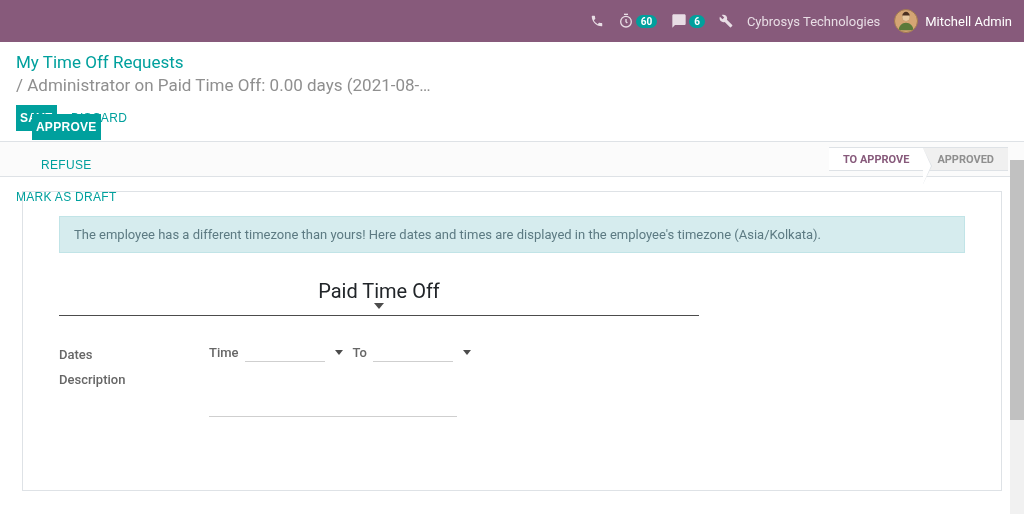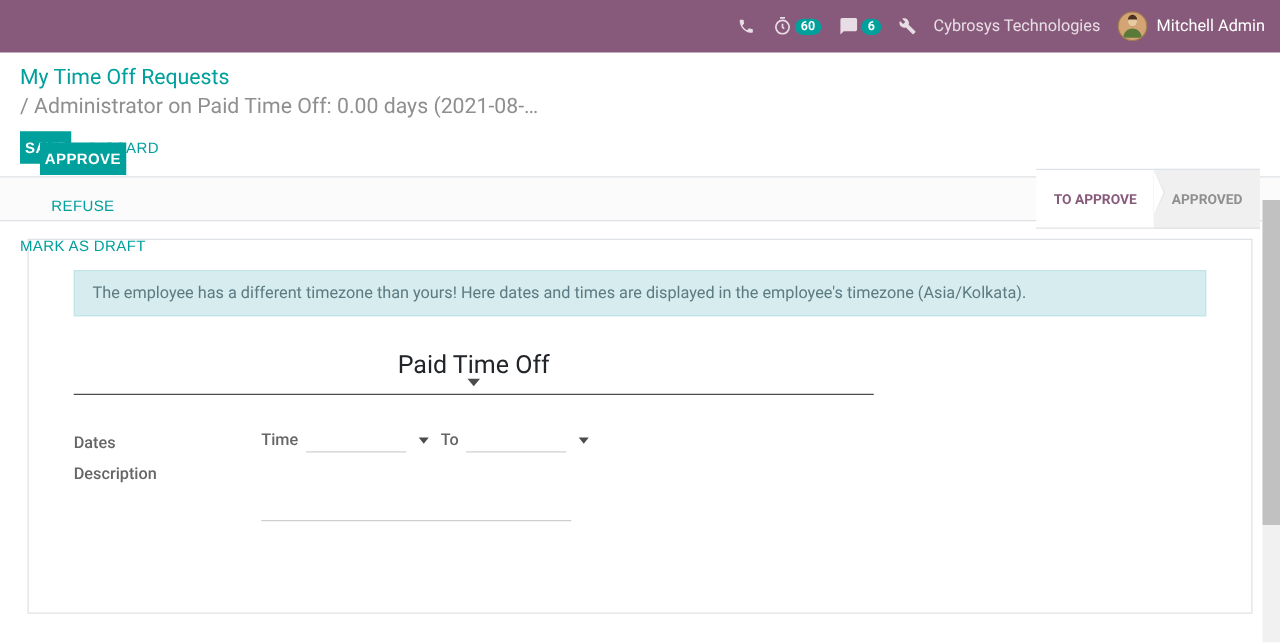--- a/index.html
+++ b/index.html
@@ -30,21 +30,21 @@
 .bc-bottom { color: #8f8f8f; font-size: 17px; margin-top: 3px; }
 
 
 .action-row { padding: 4px 16px 10px 16px; display: flex; gap: 14px; align-items: center; }
 .btn-primary { background: #00a09d; color: #fff; border: none; padding: 6px 4px; font-size: 12px; font-weight: bold; cursor: pointer; letter-spacing: 0.3px; }
 .btn-link { color: #00a09d; background: none; border: none; font-size: 12px; font-weight: normal; cursor: pointer; letter-spacing: 0.3px; }
 
 
 .status-row { border-top: 1px solid #dee2e6; border-bottom: 1px solid #dee2e6; padding: 0 16px; display: flex; align-items: center; height: 36px; background: #fbfbfb; }
 .status-actions { display: flex; gap: 18px; align-items: center; flex-direction: column; }
-.status-bar { margin-left: auto; display: flex; align-items: stretch; height: 48px; }
+.status-bar { margin-left: auto; display: flex; align-items: stretch; height: 24px; }
 .status-step { padding: 0 14px; display: flex; align-items: center; font-size: 11px; font-weight: bold; color: #8f8f8f; background: #f0f0f0; position: relative; border-top: 1px solid #dee2e6; border-bottom: 1px solid #dee2e6; }
 .status-step.active { color: #875a7b; background: #fff; }
 .status-step::after { content: ''; position: absolute; right: -8px; top: 0; width: 0; height: 0; border-top: 18px solid transparent; border-bottom: 18px solid transparent; border-left: 8px solid #f0f0f0; z-index: 2; }
 .status-step.active::after { border-left-color: #fff; }
 .status-step::before { content: ''; position: absolute; right: -9px; top: 0; width: 0; height: 0; border-top: 18px solid transparent; border-bottom: 18px solid transparent; border-left: 9px solid #dee2e6; z-index: 1; }
 .status-step:last-child::after, .status-step:last-child::before { display: none; }
 
 
 .sheet-wrap { padding: 14px 22px; }
 .sheet { border: 1px solid #dee2e6; background: #fff; padding: 24px 36px 40px 36px; min-height: 300px; }

